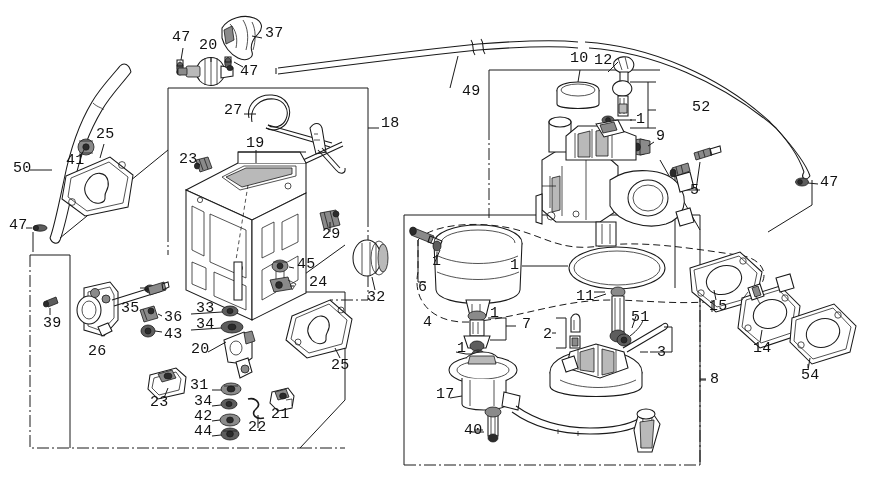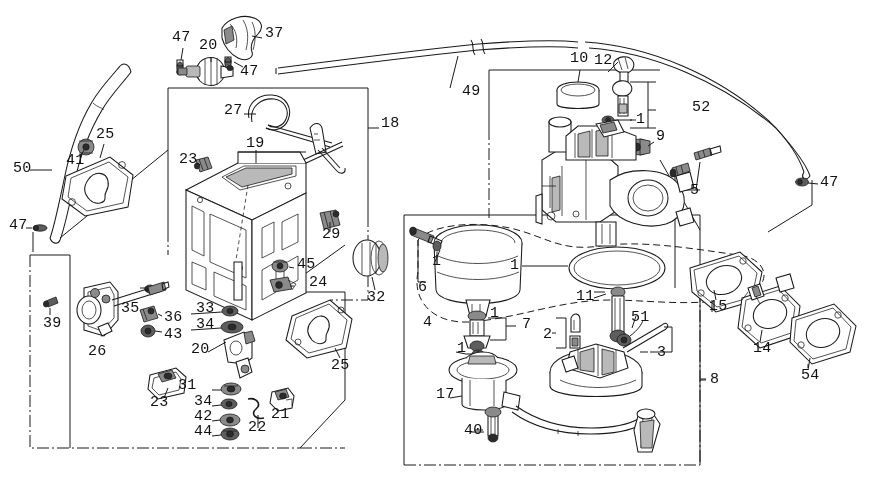--- a/index.html
+++ b/index.html
@@ -656,21 +656,21 @@
   <span class="callout-label" style="left:88px;  top:344px;">26</span>
   <span class="callout-label" style="left:164px; top:310px;">36</span>
   <span class="callout-label" style="left:164px; top:327px;">43</span>
   <span class="callout-label" style="left:297px; top:257px;">45</span>
   <span class="callout-label" style="left:297px; top:275px;margin-left:12px;">24</span>
   <span class="callout-label" style="left:196px; top:301px;">33</span>
   <span class="callout-label" style="left:196px; top:317px;">34</span>
   <span class="callout-label" style="left:191px; top:342px;">20</span>
   <span class="callout-label" style="left:331px; top:358px;">25</span>
   <span class="callout-label" style="left:150px; top:395px;">23</span>
-  <span class="callout-label" style="left:178px; top:378px;">31</span>
+  <span class="callout-label" style="left:190px; top:378px;">31</span>
   <span class="callout-label" style="left:194px; top:394px;">34</span>
   <span class="callout-label" style="left:194px; top:409px;">42</span>
   <span class="callout-label" style="left:194px; top:424px;">44</span>
   <span class="callout-label" style="left:248px; top:420px;">22</span>
   <span class="callout-label" style="left:271px; top:407px;">21</span>
   <span class="callout-label" style="left:418px; top:280px;">6</span>
   <span class="callout-label" style="left:432px; top:254px;">1</span>
   <span class="callout-label" style="left:423px; top:315px;">4</span>
   <span class="callout-label" style="left:510px; top:258px;">1</span>
   <span class="callout-label" style="left:576px; top:289px;">11</span>

